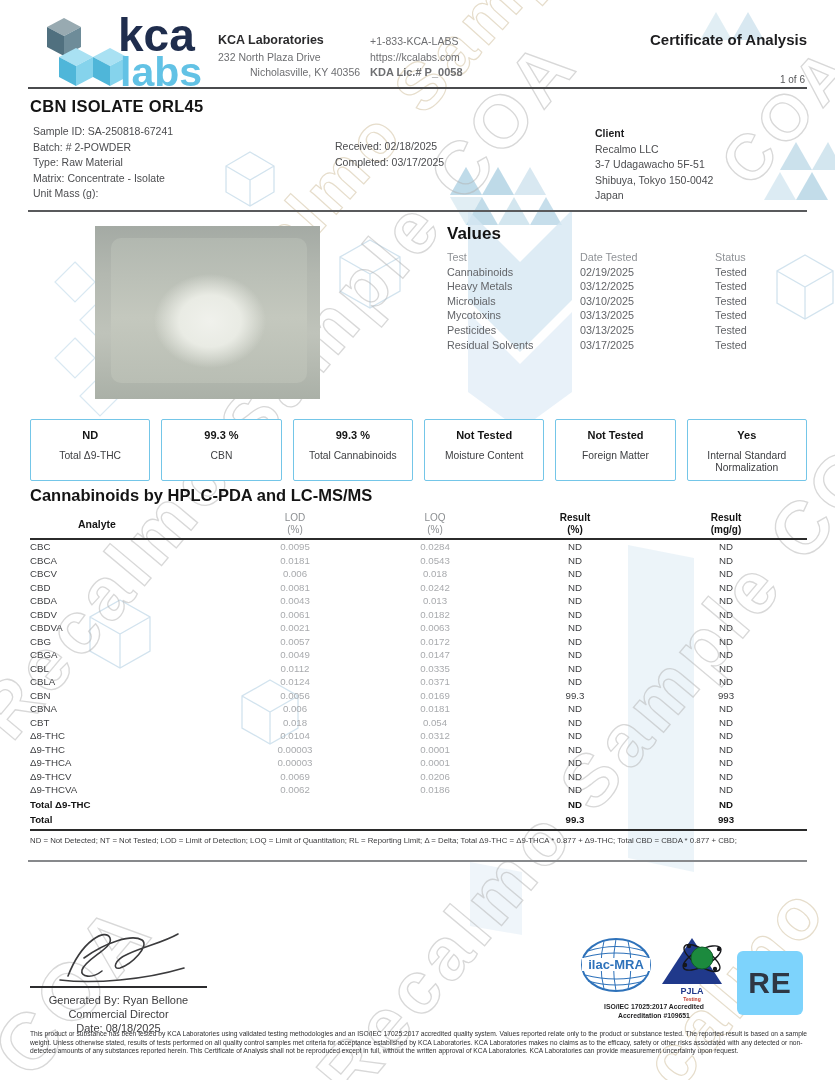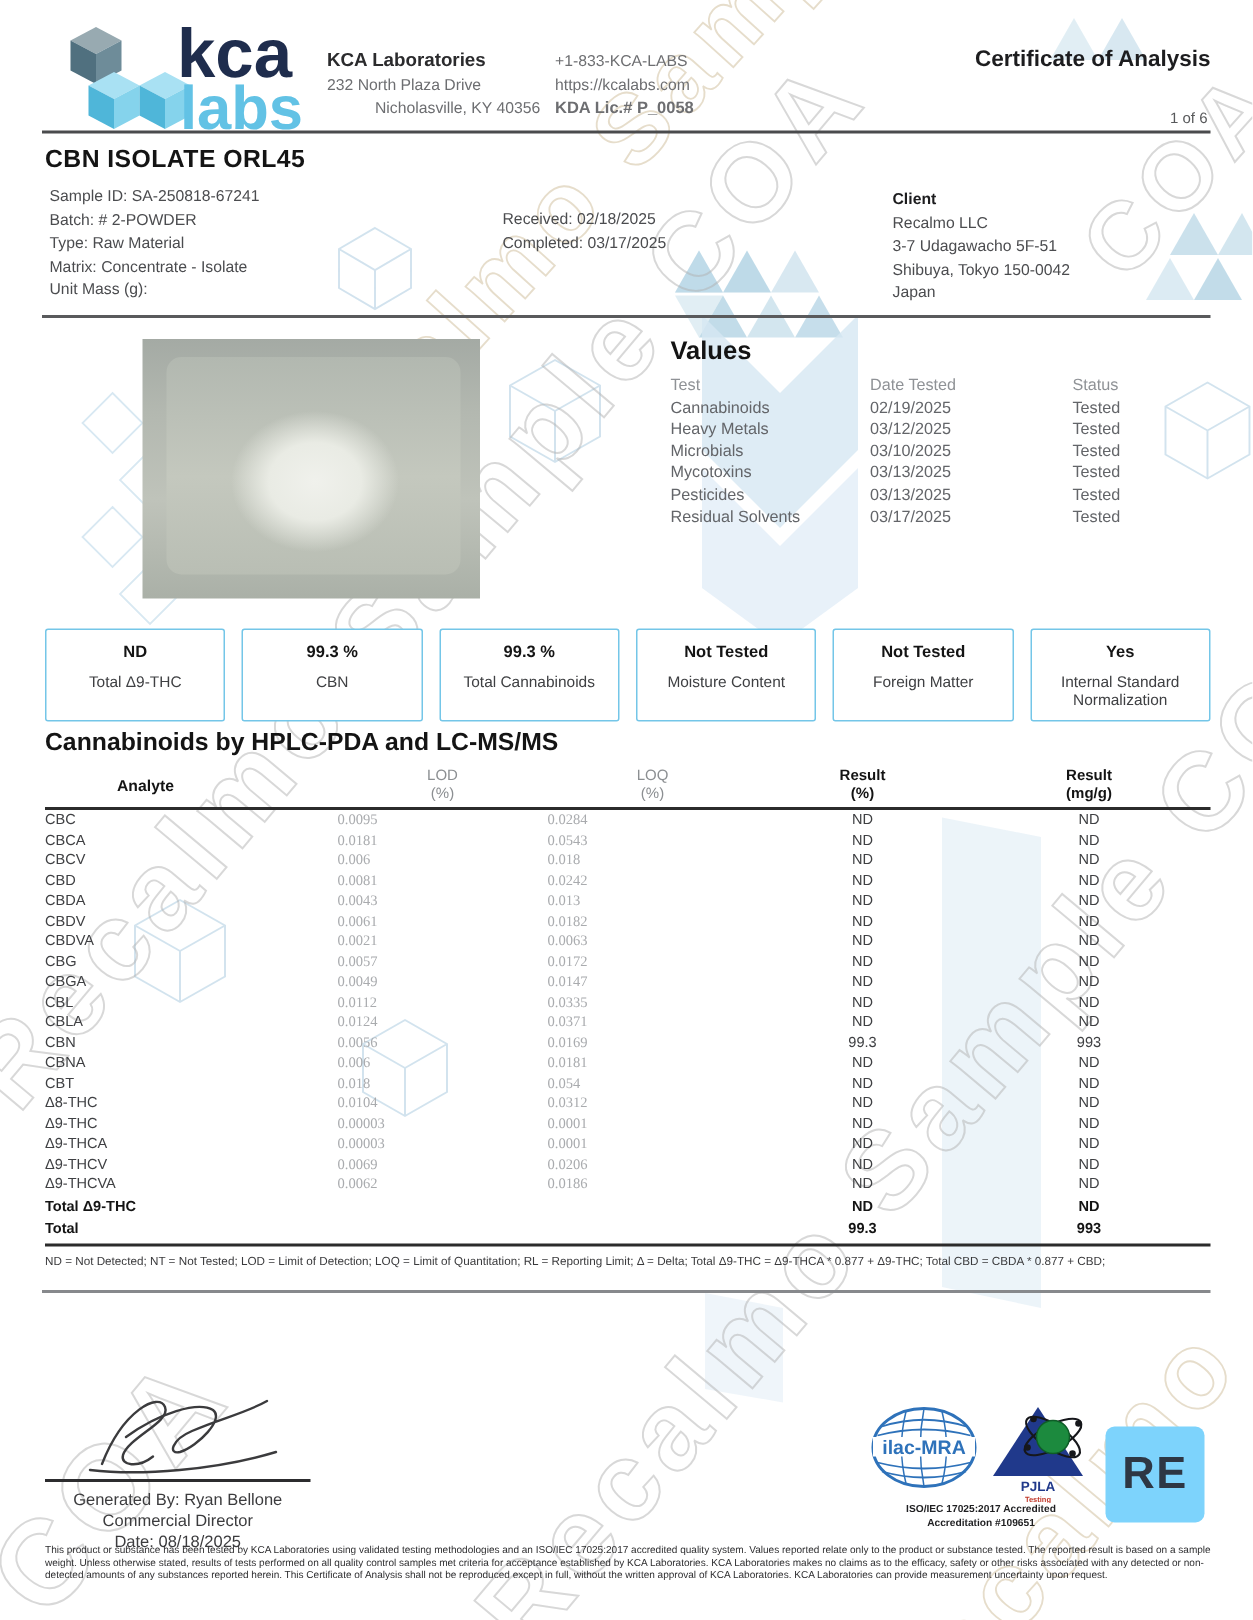--- a/index.html
+++ b/index.html
@@ -59,21 +59,21 @@
   .cann-title{position:absolute;left:30px;top:486px;font-size:16.5px;font-weight:800;color:#141414;}
   .ctable{position:absolute;left:30px;top:512px;width:777px;}
   .chead{display:grid;grid-template-columns:195px 140px 140px 140px 162px;align-items:center;padding-bottom:3px;}
   .chead .h2{text-align:center;line-height:11.5px;font-size:10px;}
   .chead .gray{color:#8c8f92;}
   .chead .dark{color:#141414;font-weight:700;}
   .chead .analyte{font-size:10.5px;font-weight:700;color:#141414;margin-left:48px;}
   .chead-rule{height:2.2px;background:#2b2b2b;}
   .crow{display:grid;grid-template-columns:195px 140px 140px 140px 162px;height:13.5px;align-items:center;font-size:9.7px;}
   .crow .a{color:#3f4043;}
-  .crow .num{text-align:left;color:#a9abae;font-family:Liberation Serif, serif;}
+  .crow .num{text-align:center;color:#a9abae;}
   .crow .res{text-align:center;color:#3f4043;}
   .crow.bold{height:15px;font-weight:700;}
   .crow.bold .a,.crow.bold .res{color:#141414;}
   .ctable-rule{height:2.2px;background:#2b2b2b;margin-top:2px;}
   .footnote{margin-top:5px;font-size:7.8px;color:#3a3a3c;}
   .rule3{position:absolute;left:28px;top:860px;width:779px;height:2px;background:#87898c;}
 
   
   .sig{position:absolute;text-align:center;}
   .sig1{left:30px;top:926px;width:177px;}

